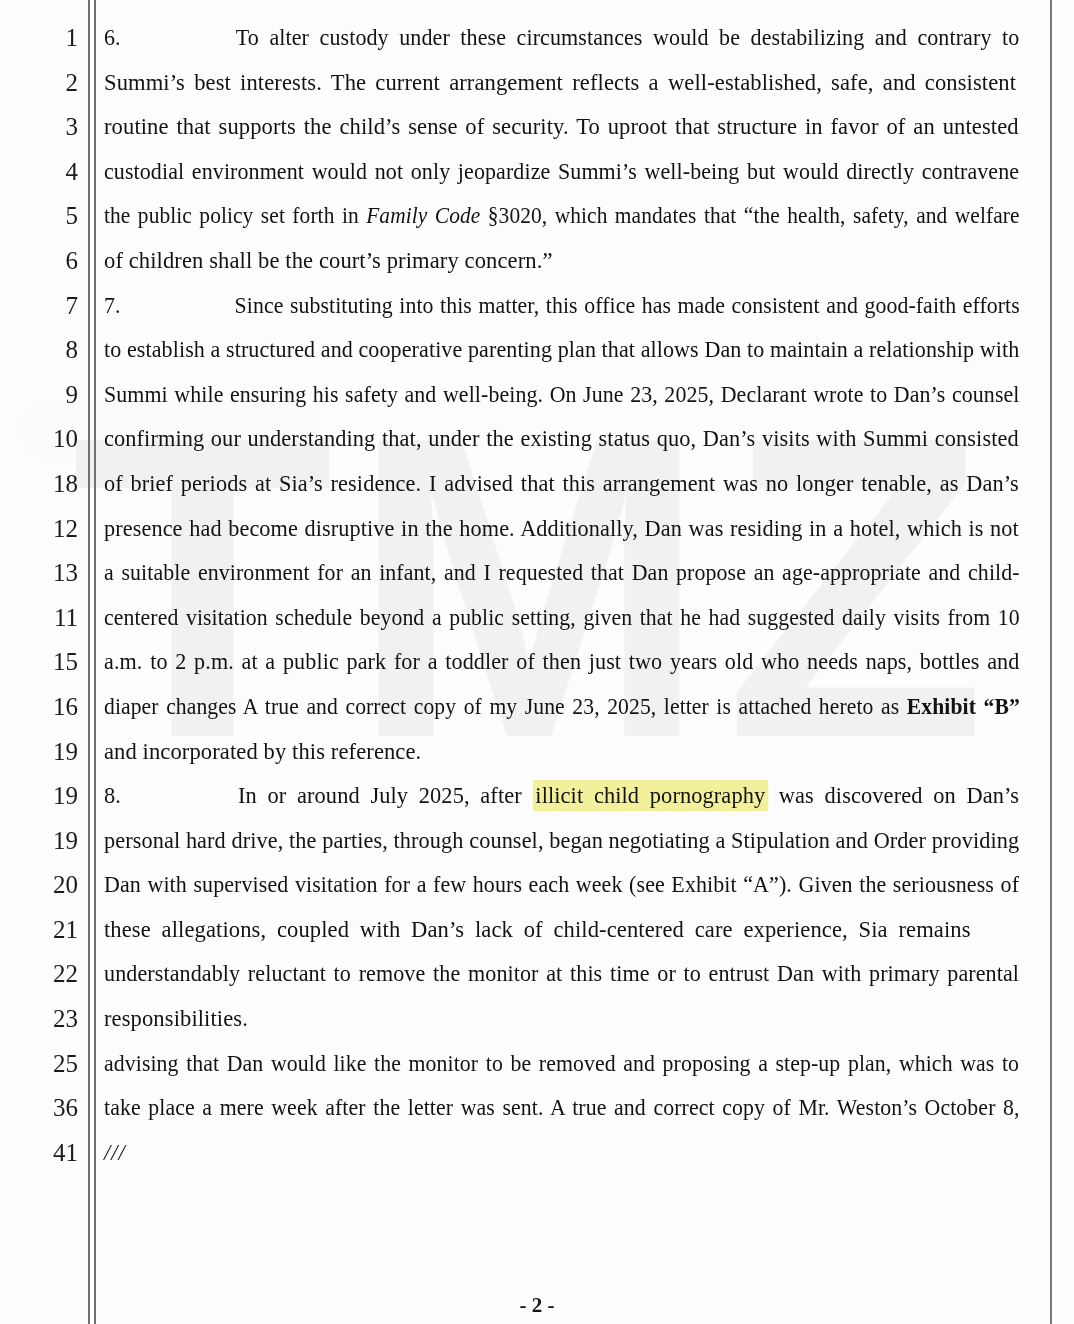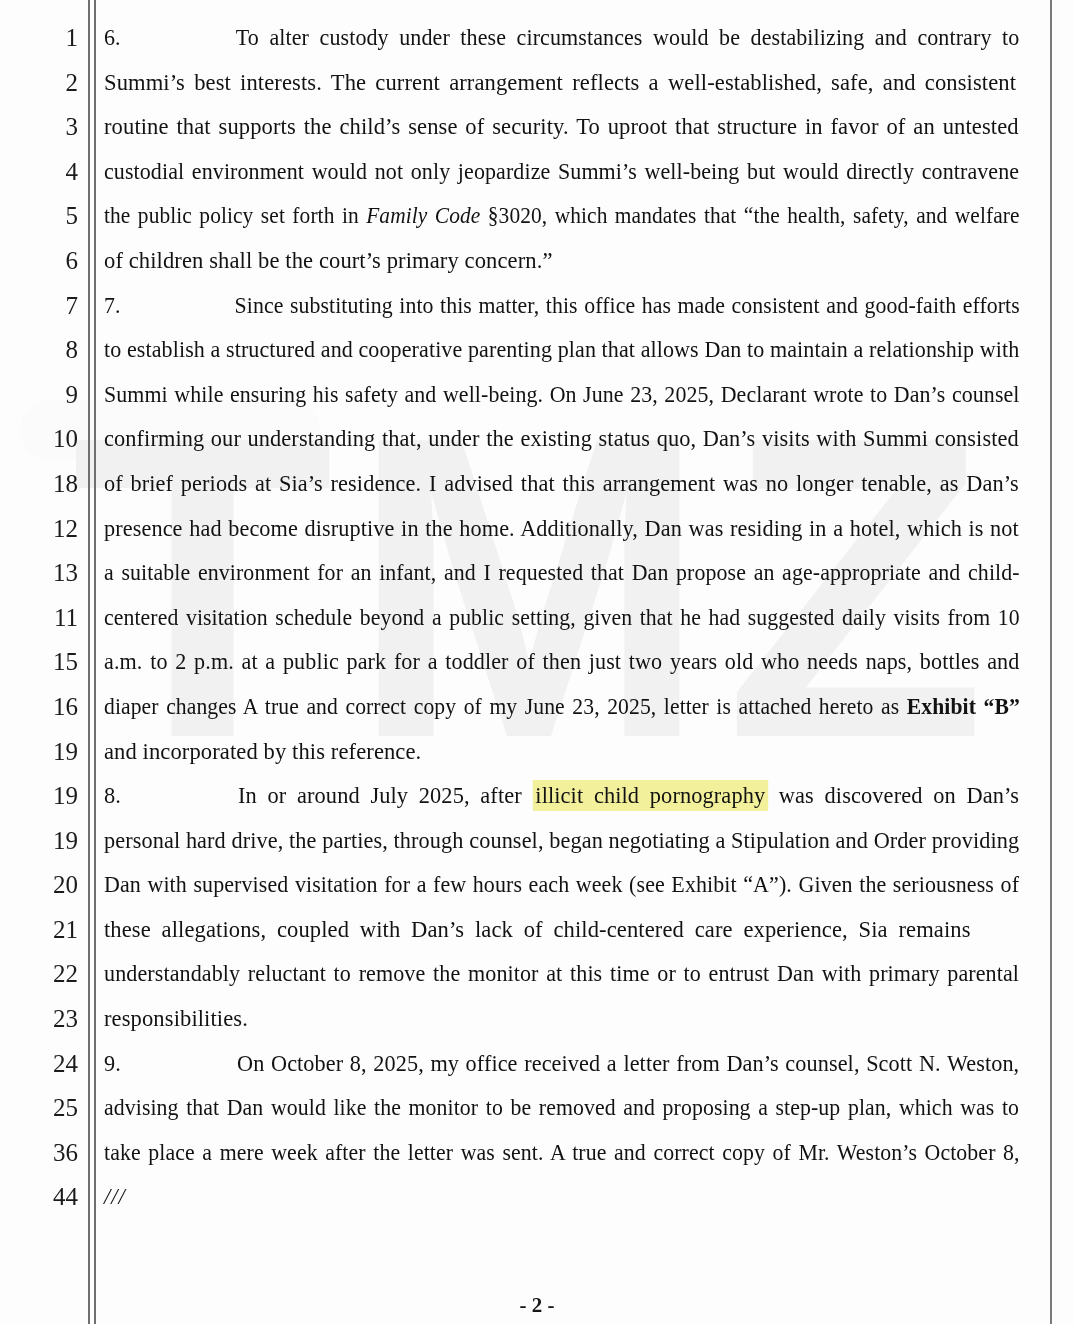--- a/index.html
+++ b/index.html
@@ -260,38 +260,34 @@
       <div class="line">
         <div class="lineno">22</div>
         <div class="linetext j3" style="transform-origin: left top; transform: scaleX(0.943548);"><span>understandably reluctant to remove the monitor at this time or to entrust Dan with primary parental</span></div>
       </div>
 
       <div class="line">
         <div class="lineno">23</div>
         <div class="linetext j0" style="transform-origin: left top; transform: scaleX(0.964948);"><span>responsibilities.</span></div>
       </div>
 
-      <div class="line">
-        <div class="lineno">24</div>
-        <div class="linetext j4" style="transform-origin: left top; transform: scaleX(0.950254);"><span class="pnum">9.</span><span class="indent"></span><span>On October 8, 2025, my office received a letter from Dan’s counsel, Scott N. Weston,</span></div>
-      </div>
 
       <div class="line">
         <div class="lineno">25</div>
         <div class="linetext j3" style="transform-origin: left top; transform: scaleX(0.931343);"><span>advising that Dan would like the monitor to be removed and proposing a step-up plan, which was to</span></div>
       </div>
 
       <div class="line">
         <div class="lineno">36</div>
         <div class="linetext j3" style="transform-origin: left top; transform: scaleX(0.932271);"><span>take place a mere week after the letter was sent.  A true and correct copy of Mr. Weston’s October 8,</span></div>
       </div>
 
 
       <div class="line">
-        <div class="lineno">44</div>
+        <div class="lineno">41</div>
         <div class="linetext j0" style="transform-origin: left top; transform: scaleX(0.964948);"><span class="tripleslash">///</span></div>
       </div>
 
     </div>
   </div>
 
   <div class="footer">- 2 -</div>
 
 </div>
 

